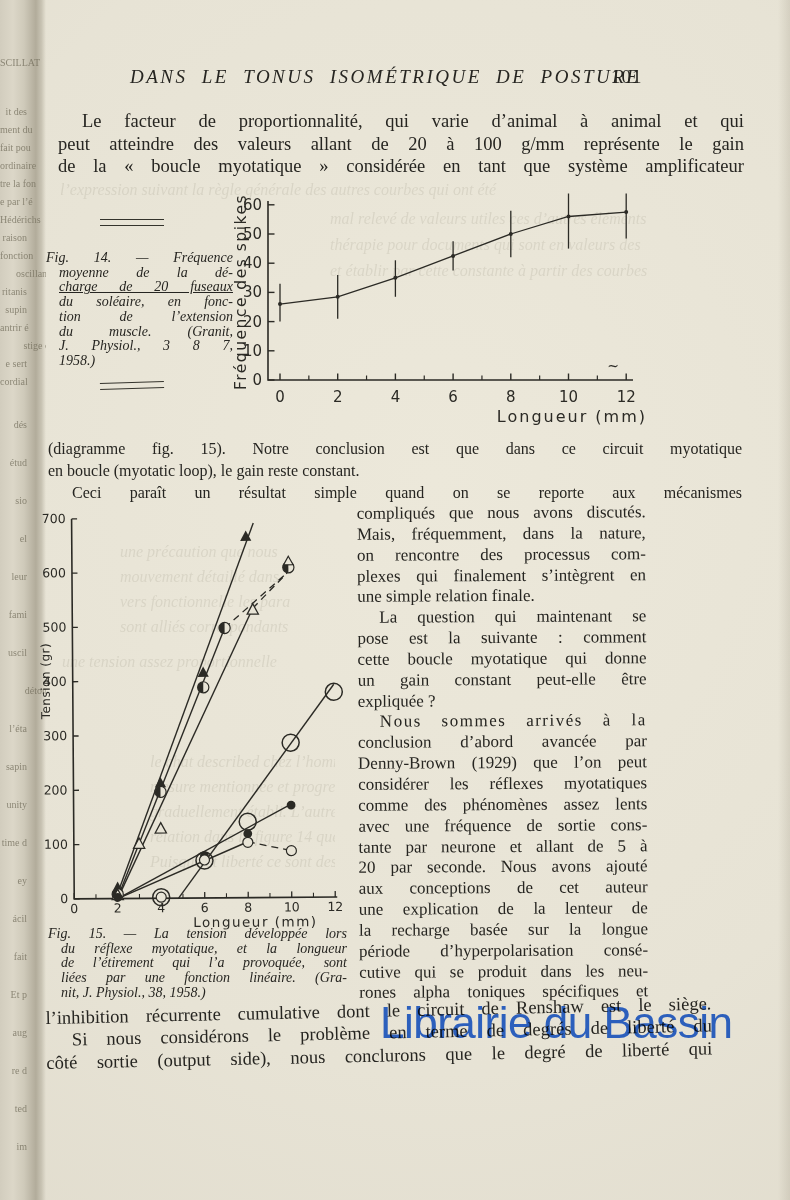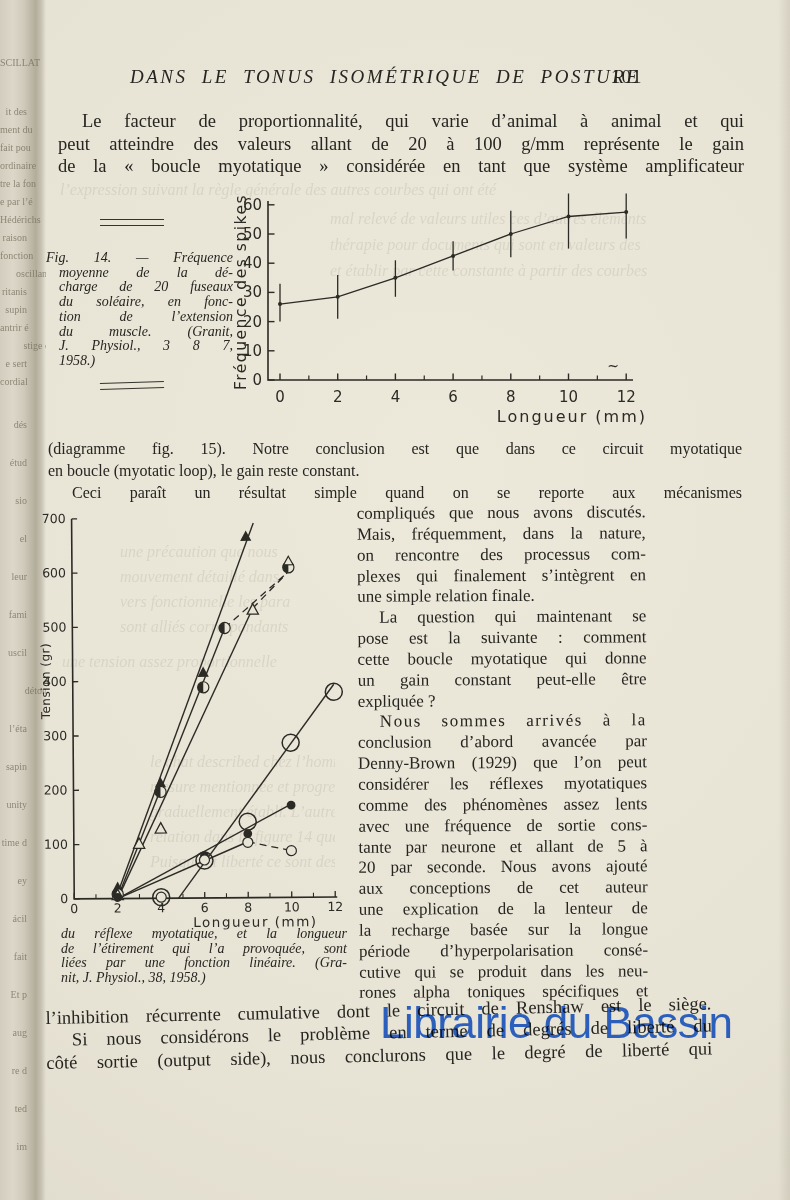--- a/index.html
+++ b/index.html
@@ -112,21 +112,21 @@
   <div class="block p1">
       <div class="tl" style="text-indent: 24px;">Le facteur de proportionnalité, qui varie d’animal à animal et qui</div>
       <div class="tl">peut atteindre des valeurs allant de 20 à 100 g/mm représente le gain</div>
       <div class="tl">de la « boucle myotatique » considérée en tant que système amplificateur</div>
     </div>
 
   <div class="rule rule14top"></div>
   <div class="block cap14">
       <div class="tl">Fig. 14. — Fréquence</div>
       <div class="tl" style="text-indent: 13px;">moyenne de la dé-</div>
-      <div class="tl" style="text-indent: 13px;">charge de 20 fuseaux</div>
+      <div class="tl" style="text-indent: 13px; text-decoration: underline;">charge de 20 fuseaux</div>
       <div class="tl" style="text-indent: 13px;">du soléaire, en fonc-</div>
       <div class="tl" style="text-indent: 13px;">tion de l’extension</div>
       <div class="tl" style="text-indent: 13px;">du muscle. (Granit,</div>
       <div class="tl" style="text-indent: 13px;">J. Physiol., 3 8 7,</div>
       <div class="tl nj" style="text-indent: 13px;">1958.)</div>
     </div>
   <div class="rule rule14bot"></div>
 
   <div class="figwrap" id="fig14">
     <svg id="fig14svg" width="436" height="246" viewBox="0 0 436 246">
@@ -270,20 +270,21 @@
         <circle cx="122" cy="388.9142" r="8.5" fill="none" stroke="#2b2a25" stroke-width="1.5"></circle>
         <circle cx="165.5" cy="352.5399" r="8.5" fill="none" stroke="#2b2a25" stroke-width="1.5"></circle>
         <circle cx="209" cy="313.994" r="8.5" fill="none" stroke="#2b2a25" stroke-width="1.5"></circle>
         <circle cx="252.5" cy="235.27349999999998" r="8.5" fill="none" stroke="#2b2a25" stroke-width="1.5"></circle>
         <circle cx="296" cy="184.78379999999999" r="8.5" fill="none" stroke="#2b2a25" stroke-width="1.5"></circle>
         <text x="12" y="172" text-anchor="middle" font-size="12" class="ctxt" transform="rotate(-90 12 172)" letter-spacing="0.5">Tension (gr)</text>
         <text x="216" y="419" text-anchor="middle" font-size="13.5" class="ctxt" letter-spacing="1.5">Longueur (mm)</text>
       </svg>
   </div>
   <div class="block cap15">
+      <div class="tl">Fig. 15. — La tension développée lors</div>
       <div class="tl" style="text-indent: 13px;">du réflexe myotatique, et la longueur</div>
       <div class="tl" style="text-indent: 13px;">de l’étirement qui l’a provoquée, sont</div>
       <div class="tl" style="text-indent: 13px;">liées par une fonction linéaire. (Gra-</div>
       <div class="tl nj" style="text-indent: 13px;">nit, J. Physiol., 38, 1958.)</div>
     </div>
 
   <div class="block rc">
       <div class="tl">compliqués que nous avons discutés.</div>
       <div class="tl">Mais, fréquemment, dans la nature,</div>
       <div class="tl">on rencontre des processus com-</div>

